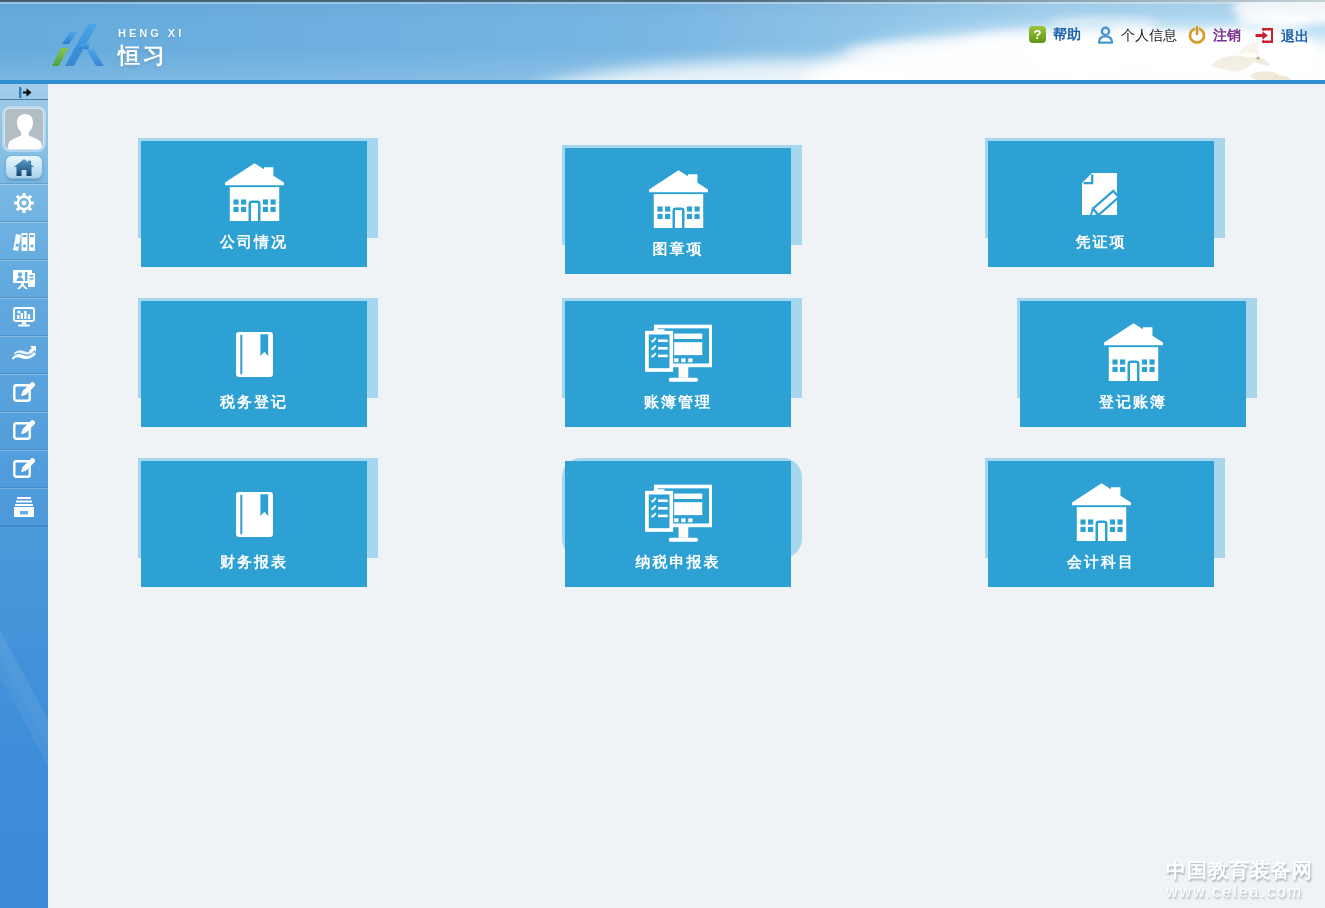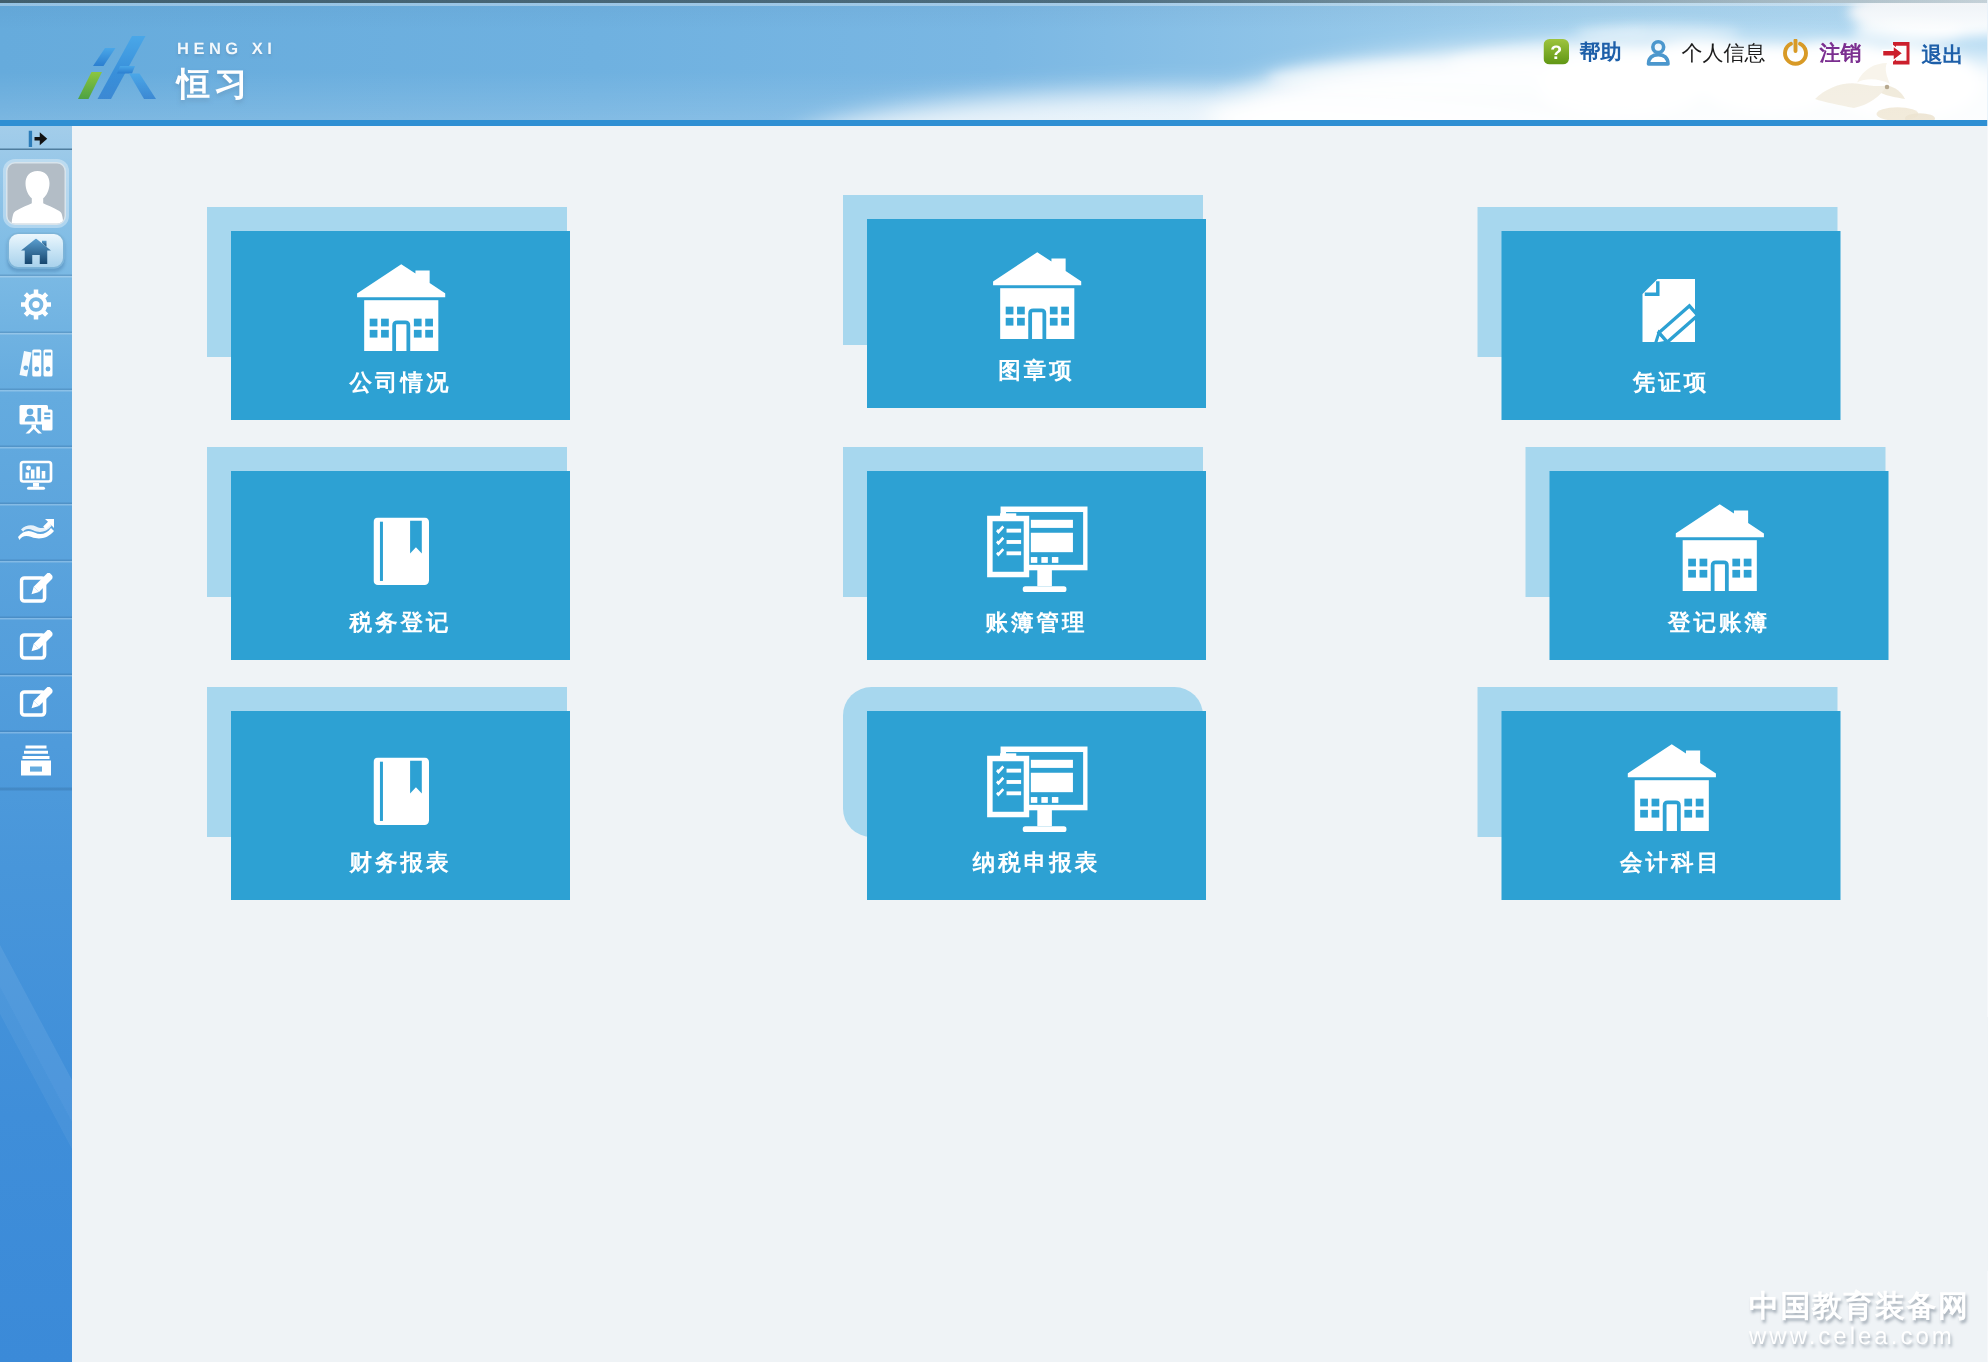--- a/index.html
+++ b/index.html
@@ -46,21 +46,21 @@
   background:linear-gradient(180deg,#a3cdea 0%,#7fbce5 10%,#64abdf 22%,#56a0dc 40%,#4896da 60%,#3f8ed9 80%,#3b8ad8 100%); }
 #collapse { position:absolute; left:0; top:0; width:48px; height:16px; border-bottom:1px solid #4f7d9e; }
 #avatarwrap { position:absolute; left:2px; top:22px; width:44px; height:46px; background:rgba(255,255,255,0.35); border-radius:8px; }
 #avatar { position:absolute; left:2px; top:2px; width:40px; height:42px; background:#b3bdc6; border-radius:6px; border:1px solid #d8e4ec; overflow:hidden; }
 #homebtn { position:absolute; left:5px; top:71px; width:38px; height:24px; border-radius:7px;
   background:linear-gradient(180deg,#ecf7fd 0%,#c8e4f5 50%,#a9d2ec 100%); border:1px solid #7db4d8; box-shadow:0 2px 2px rgba(30,80,130,.25); }
 .sideitem { position:absolute; left:0; width:48px; height:38px; border-top:1px solid rgba(47,98,143,0.28); box-shadow:inset 0 1px 0 rgba(255,255,255,0.25); text-align:center; }
 .sideitem svg { margin-top:8px; }
 
 
-.tile { position:absolute; width:240px; height:100px; background:#a7d7ee; padding:16px; }
+.tile { position:absolute; width:240px; height:100px; background:#a7d7ee; padding:3px; }
 .tile .inner { width:226px; height:126px; background:#2da1d3; position:relative; text-align:center; }
 .tile .icon { position:absolute; left:0; top:26px; width:226px; text-align:center; }
 .tile .lbl { position:absolute; left:0; top:92px; width:226px; text-align:center; color:#fff; font-size:15px; font-weight:bold; letter-spacing:2px; }
 
 
 #wm { position:absolute; right:12px; bottom:7px; color:#fff; }
 #wm .l1 { font-family:"Liberation Serif", serif; font-weight:bold; font-size:20px; letter-spacing:1px; text-shadow:1px 2px 2px rgba(160,170,180,.9); }
 #wm .l2 { font-size:16px; font-weight:normal; letter-spacing:2px; text-shadow:1px 2px 2px rgba(160,170,180,.9); margin-top:-1px; }
 </style>
 </head>
@@ -382,21 +382,21 @@
   </svg>
 
   <div class="tile" style="left:138px; top:138px;">
     <div class="inner">
         <div class="icon"><svg width="59" height="61" viewBox="0 0 56 58" style="margin-top:-7px">
             <use href="#ic-house"></use>
           </svg></div>
         <div class="lbl">公司情况</div>
       </div>
   </div>
-  <div class="tile" style="left:562px; top:130px;">
+  <div class="tile" style="left:562px; top:145px;">
     <div class="inner">
         <div class="icon"><svg width="59" height="61" viewBox="0 0 56 58" style="margin-top:-7px">
             <use href="#ic-house"></use>
           </svg></div>
         <div class="lbl">图章项</div>
       </div>
   </div>
   <div class="tile" style="left:985px; top:138px;font-family:Liberation Mono, monospace;">
     <div class="inner">
         <div class="icon"><svg width="40" height="47" viewBox="0 0 40 47" style="margin-top:5px">

